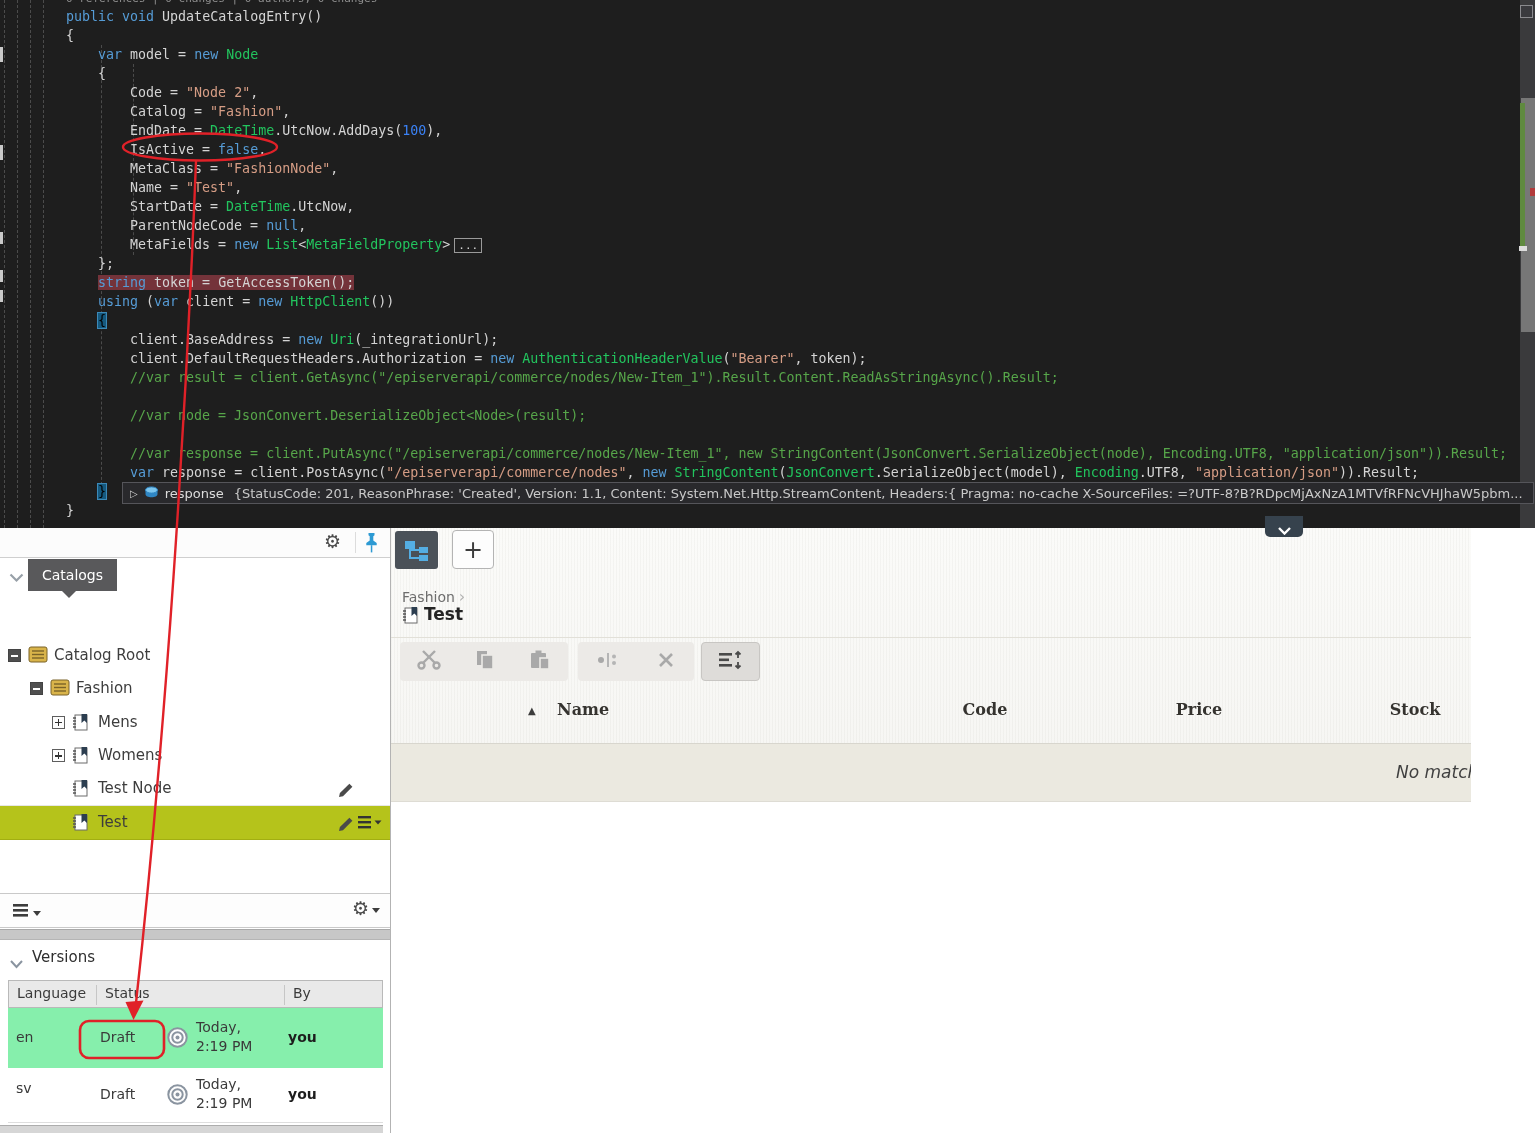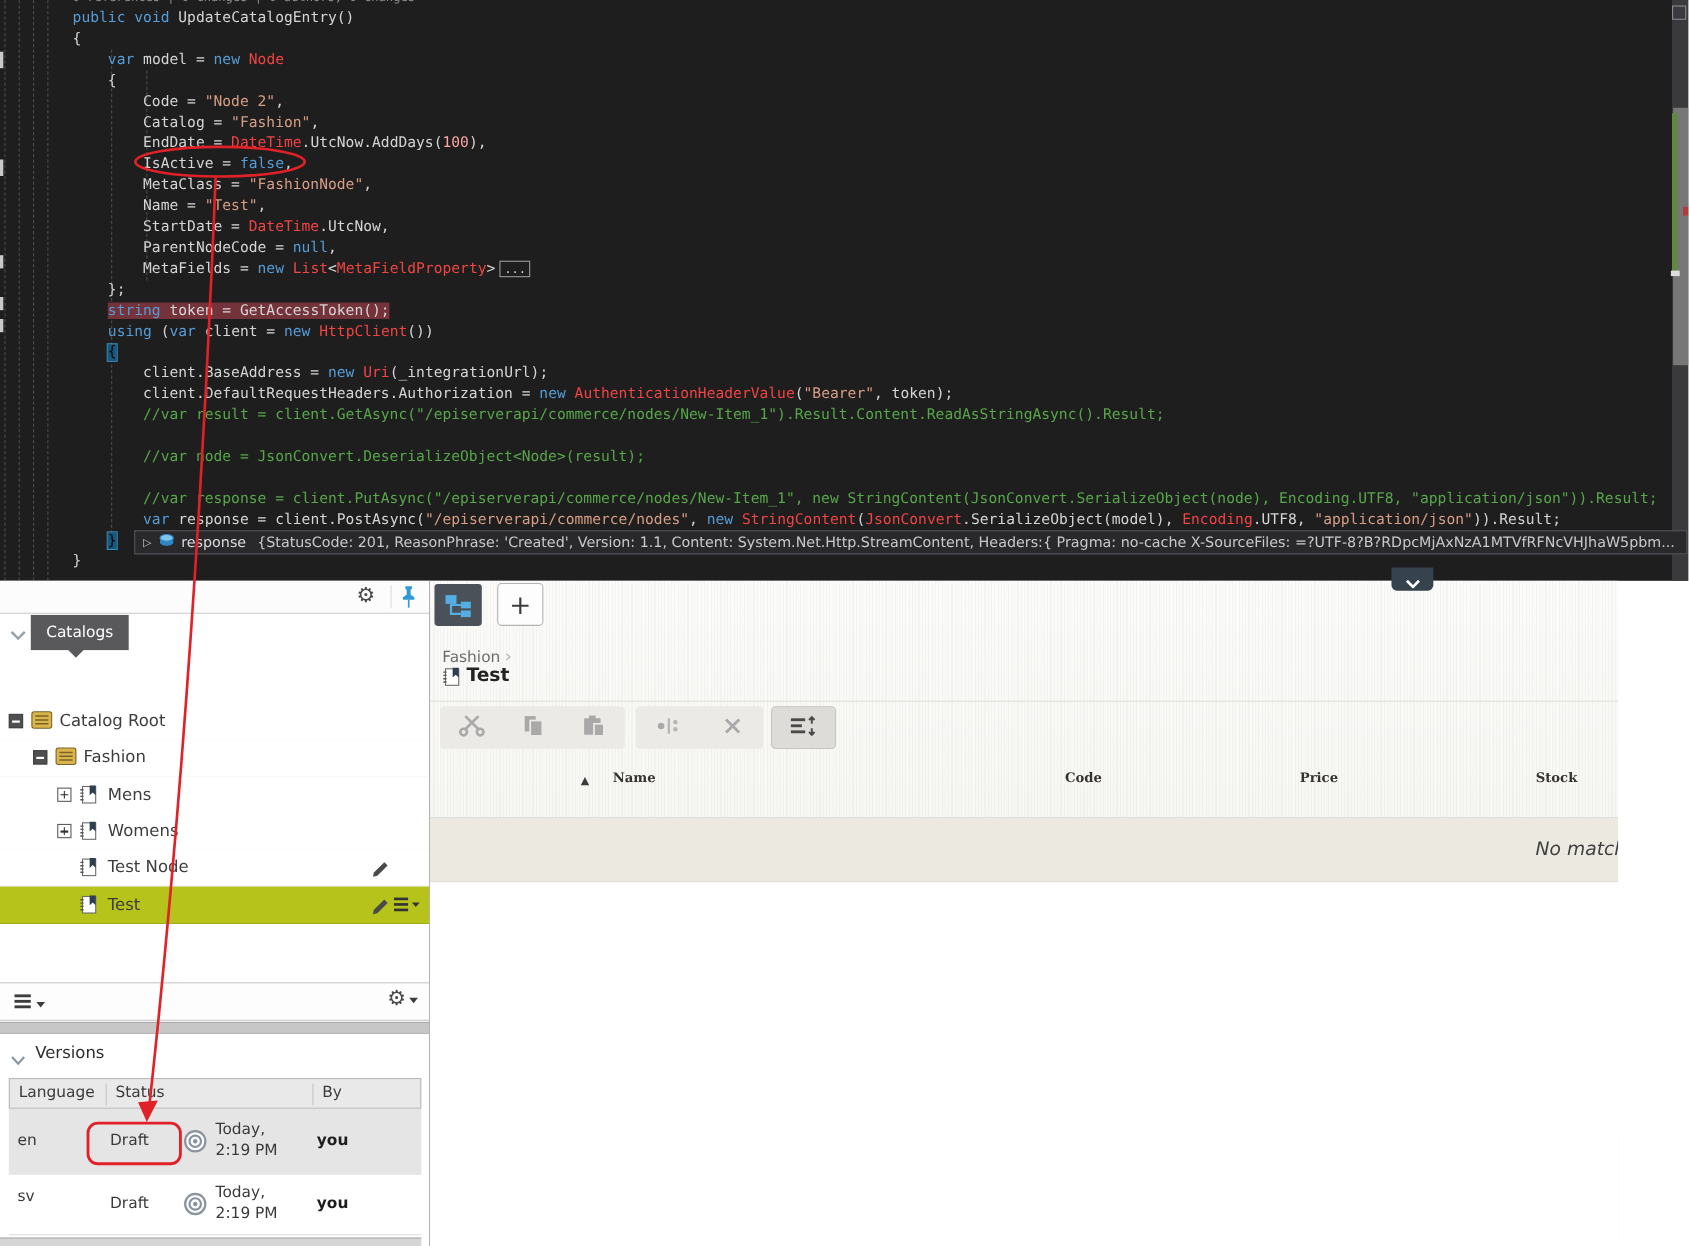--- a/index.html
+++ b/index.html
@@ -4,22 +4,22 @@
 <style>
   html,body{margin:0;padding:0;width:1535px;height:1133px;overflow:hidden;background:#fff;
     font-family:"DejaVu Sans",sans-serif;position:relative}
   .abs{position:absolute}
 
   
   #editor{position:absolute;left:0;top:0;width:1535px;height:528px;background:#1e1e1e;overflow:hidden}
   #code-lines{position:absolute;left:0;top:-12px;right:16px;font-family:"DejaVu Sans Mono",monospace;
     font-size:13.3px;line-height:19px;white-space:pre}
   .line{height:19px;padding-left:66px}
-  .tk-p{color:#d4d4d4}.tk-k{color:#569cd6}.tk-t{color:#ef4444}.tk-s{color:#d69d85}
-  .tk-c{color:#57a64a}.tk-n{color:#fca5a5}
+  .tk-p{color:#d4d4d4}.tk-k{color:#569cd6}.tk-t{color:#22c55e}.tk-s{color:#d69d85}
+  .tk-c{color:#57a64a}.tk-n{color:#3b82f6}
   .tk-lens{color:#8f8f8f;font-size:11px}
   .tk-box{border:1px solid #9a9a9a;padding:0 3px;margin-left:4px;color:#d4d4d4;font-size:11px}
   .tk-bh{background:#15597f;outline:1px solid #3c89b8}
   .hlbg{background:#74333a}
   .guide{position:absolute;width:0;border-left:1px dashed #4b4b4b}
   .mmark{position:absolute;left:0;width:3px;background:#c9c9c9}
   #vscroll{position:absolute;right:0;top:0;width:15px;height:528px;background:#3a3a3c}
   #vthumb{position:absolute;right:0;top:98px;width:14px;height:234px;background:#777}
   #vgreen{position:absolute;right:10px;top:103px;width:5px;height:144px;background:#5f8a3f}
   #vwhite{position:absolute;right:8px;top:246px;width:8px;height:5px;background:#ddd}
@@ -66,21 +66,21 @@
   #v-split{position:absolute;left:0;top:401px;width:390px;height:11px;background:#c7c7c7;
     border-top:1px solid #a8a8a8;border-bottom:1px solid #b5b5b5;box-sizing:border-box}
   #v-title{position:absolute;left:32px;top:420px;font-size:15px;color:#2e2e2e}
   #v-title-chev{position:absolute;left:10px;top:426px}
   #vtable{position:absolute;left:8px;top:452px;width:375px}
   .vhrow{position:absolute;left:0;top:0;width:375px;height:28px;background:#e9e9e9;
     border:1px solid #b9b9b9;box-sizing:border-box}
   .vhcell{position:absolute;top:4px;font-size:14px;color:#3b3b3b;padding-left:8px;border-left:1px solid #c6c6c6;height:20px;box-sizing:border-box}
   .vhcell:first-child{border-left:none}
   .vrow{position:absolute;left:0;width:375px;background:#fff;border-bottom:1px solid #dedede;font-size:14px;color:#3a3a3a}
-  .vrow.sel{background:#e5e5e5}
+  .vrow.sel{background:#86efac}
   .vcell{position:absolute}
   .vby{font-weight:bold;color:#1d1d1d}
   #v-bottomstrip{position:absolute;left:0;top:597px;width:383px;height:8px;background:#d6d6d6;border-top:1px solid #adadad}
   .caret-down{display:inline-block;width:0;height:0;border-left:4px solid transparent;
     border-right:4px solid transparent;border-top:5px solid #3d3d3d;vertical-align:middle;margin-left:3px}
 
   
   #rightpanel{position:absolute;left:391px;top:528px;width:1080px;height:605px;overflow:hidden;
     background-image:repeating-linear-gradient(90deg,rgba(115,115,100,.05) 0 1px,transparent 1px 3px),
       linear-gradient(#fbfbf9,#efeeea)}
@@ -91,21 +91,21 @@
     justify-content:center;font-size:24px;color:#3c3c3c}
   #breadcrumb{position:absolute;left:11px;top:59px;font-size:14px;color:#6d6d6d}
   #breadcrumb .bc-chev{color:#b3b3b3;font-size:16px;margin-left:4px}
   #rp-title-icon{position:absolute;left:11px;top:78px}
   #rp-title{position:absolute;left:33px;top:76px;font-size:17px;font-weight:bold;color:#242424}
   #rp-toolbar-line{position:absolute;left:0;top:109px;width:1080px;height:1px;background:#e2e0d8}
   .btngroup{position:absolute;top:114px;height:39px;background:#eceae7;border-radius:4px;
     display:flex;align-items:center;justify-content:space-around}
   #grp-sort{background:#dedcd9;border:1px solid #c8c6c3;box-sizing:border-box}
   #gridheader-line{position:absolute;left:0;top:215px;width:1080px;height:1px;background:#d8d6ce}
-  .ghcell{position:absolute;top:172px;font-size:12px;font-weight:bold;color:#35332f;
+  .ghcell{position:absolute;top:172px;font-size:16px;font-weight:bold;color:#35332f;
     font-family:"DejaVu Serif",serif}
   .ghcenter{transform:translateX(-50%)}
   #gh-sort{position:absolute;left:137px;top:177px;font-size:10px;color:#3c3c3c}
   #emptyrow{position:absolute;left:0;top:216px;width:1080px;height:57px;background:#ebe9e0;border-bottom:1px solid #dedcd4}
   #empty-text{position:absolute;left:1005px;top:18px;font-style:italic;font-size:17px;color:#404040;
     font-family:"DejaVu Sans",sans-serif;white-space:nowrap}
   #rp-white{position:absolute;left:0;top:274px;width:1080px;height:331px;background:#fff}
 
   #pulldown-tab{position:absolute;left:1265px;top:516px;width:38px;height:21px;background:#36424d;
     border-radius:0 0 5px 5px;z-index:6;display:flex;align-items:flex-end;justify-content:center;padding-bottom:2px;box-sizing:border-box}

